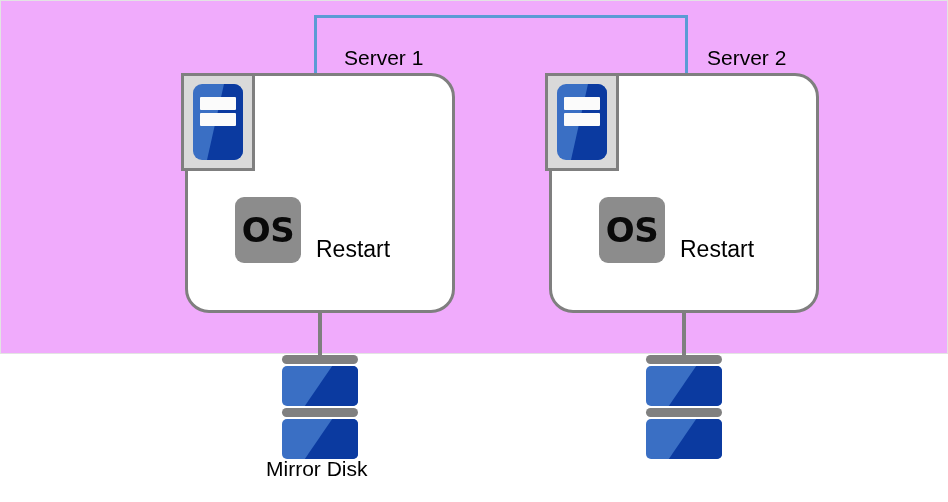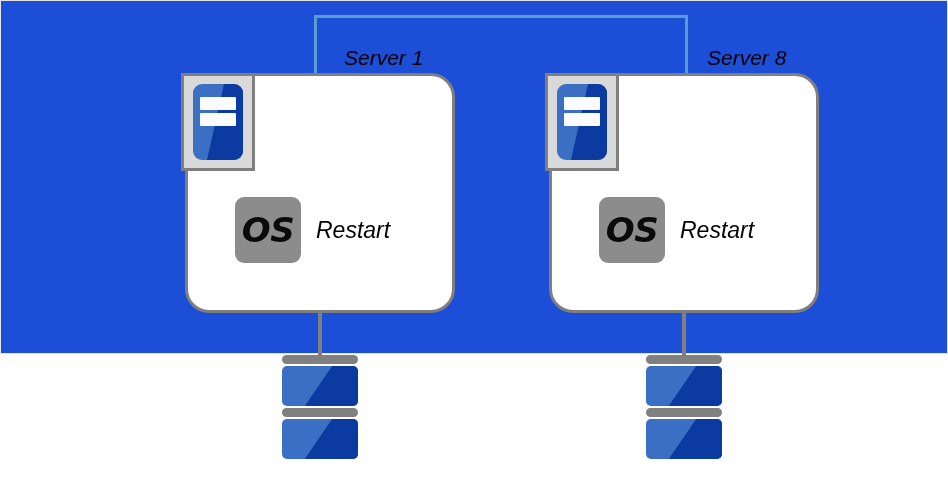--- a/index.html
+++ b/index.html
@@ -12,22 +12,21 @@
     height: 502px;
     font-family: "Liberation Sans", sans-serif;
     overflow: hidden;
   }
   #canvas {
     position: relative;
     width: 948px;
     height: 354px;
     box-sizing: border-box;
     border: 1px solid #e3e3e3;
-    background: #1d4ed8;
-    font-style: italic;
+    background: #f0abfc;
   }
 
   
   .interconnect {
     position: absolute;
     left: 313px;
     top: 14px;
     width: 374px;
     height: 60px;
     box-sizing: border-box;
@@ -96,21 +95,21 @@
     border-radius: 1px;
     z-index: 2;
   }
   .machine-slot.a { top: 17%; }
   .machine-slot.b { top: 38%; }
 
   
   .os-row {
     position: absolute;
     display: flex;
-    align-items: center;
+    align-items: flex-end;
   }
   .os-row.s1 { left: 234px; top: 196px; }
   .os-row.s2 { left: 598px; top: 196px; }
   .os-badge {
     width: 66px;
     height: 66px;
     border-radius: 9px;
     background: #8c8c8c;
     display: flex;
     align-items: center;
@@ -199,22 +198,23 @@
 
   <div class="disk-link s1"></div>
 
   <div class="disk s1">
     <div class="disk-bar"></div>
     <div class="disk-platter"></div>
     <div class="disk-bar"></div>
     <div class="disk-platter"></div>
   </div>
 
-
-  <div class="server-label s2">Server 8</div>
+  <div class="disk-caption s1">Mirror Disk</div>
+
+  <div class="server-label s2">Server 2</div>
 
   <div class="server-box s2"></div>
 
   <div class="machine-icon s2">
     <div class="machine-body">
       <div class="machine-slot a"></div>
       <div class="machine-slot b"></div>
     </div>
   </div>
 

